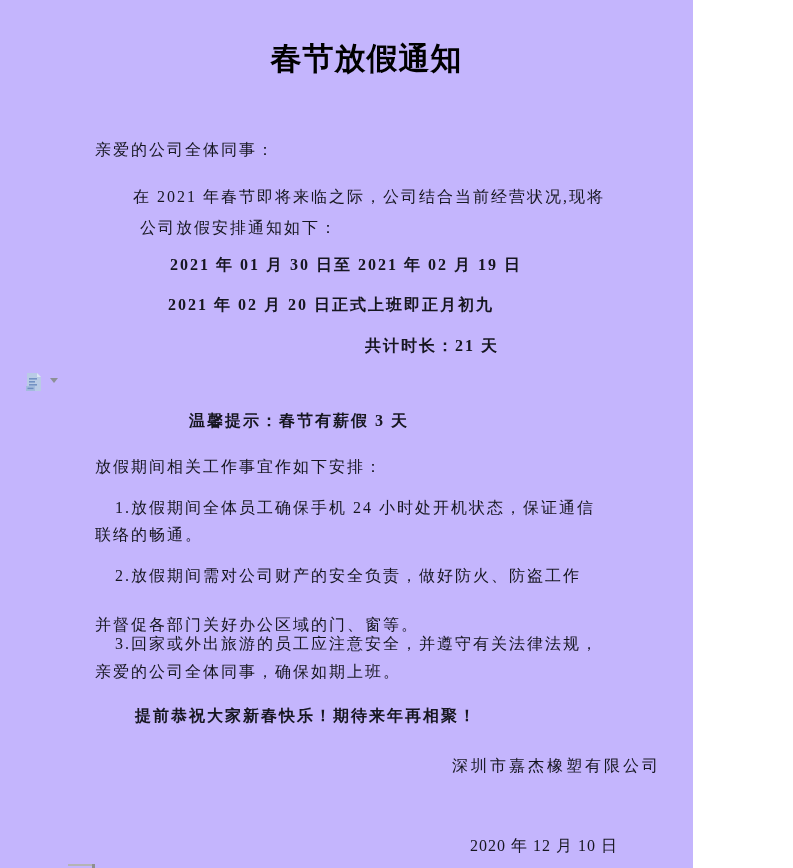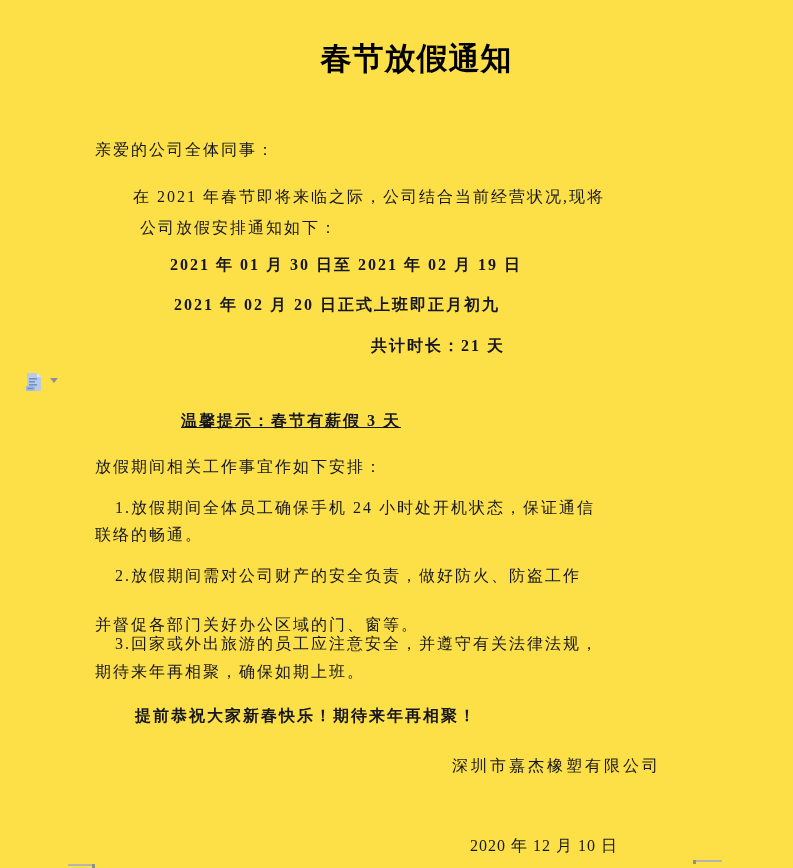--- a/index.html
+++ b/index.html
@@ -1,19 +1,19 @@
 <!DOCTYPE html>
 <html><head>
 <meta charset="utf-8">
 <style>
   html,body{margin:0;padding:0;background:#ffffff;}
   .page{
     position:relative;
-    width:793px;height:868px;
-    background:#fde047;
+    width:693px;height:868px;
+    background:#c4b5fd;
     font-family:"Liberation Serif","DejaVu Serif",serif;
     color:#161620;
     overflow:hidden;
   }
   .line{
     position:absolute;
     font-size:16px;
     line-height:28px;
     letter-spacing:2px;
     white-space:nowrap;
@@ -28,23 +28,23 @@
     font-weight:700;
     font-size:31px;
     line-height:42px;
     letter-spacing:1px;
     color:#000000;
   }
   .l-salutation{top:136px;left:95px;}
   .l-intro1{top:183px;left:133px;}
   .l-intro2{top:214px;left:95px;margin-left:45px;}
   .l-range{top:251px;left:170px;}
-  .l-return{top:291px;left:174px;text-align:right;}
-  .l-duration{top:332px;left:365px;margin-left:6px;}
-  .l-tip{top:407px;left:181px;text-decoration:underline;}
+  .l-return{top:291px;left:168px;text-align:right;}
+  .l-duration{top:332px;left:365px;}
+  .l-tip{top:407px;left:189px;}
   .l-arrange{top:453px;left:95px;}
   .l-i1a{top:494px;left:115px;text-align:center;}
   .l-i1b{top:521px;left:95px;}
   .l-i2a{top:562px;left:115px;}
   .l-i2b{top:611px;left:95px;}
   .l-i3a{top:630px;left:115px;}
   .l-i3b{top:658px;left:95px;}
   .l-closing{top:702px;left:135px;}
   .l-company{top:752px;left:452px;letter-spacing:3px;}
   .l-date{top:832px;left:470px;letter-spacing:1px;}
@@ -106,21 +106,21 @@
 
   <div class="line l-arrange">放假期间相关工作事宜作如下安排：</div>
 
   <div class="line l-i1a">1.放假期间全体员工确保手机 24 小时处开机状态，保证通信</div>
   <div class="line l-i1b">联络的畅通。</div>
 
   <div class="line l-i2a">2.放假期间需对公司财产的安全负责，做好防火、防盗工作</div>
   <div class="line l-i2b">并督促各部门关好办公区域的门、窗等。</div>
 
   <div class="line l-i3a">3.回家或外出旅游的员工应注意安全，并遵守有关法律法规，</div>
-  <div class="line l-i3b">期待来年再相聚，确保如期上班。</div>
+  <div class="line l-i3b">亲爱的公司全体同事，确保如期上班。</div>
 
   <div class="line bold l-closing">提前恭祝大家新春快乐！期待来年再相聚！</div>
 
   <div class="line l-company">深圳市嘉杰橡塑有限公司</div>
   <div class="line l-date">2020 年 12 月 10 日</div>
 
   <div class="crop-mark h mark-left-h"></div>
   <div class="crop-mark tick mark-left-tick"></div>
   <div class="crop-mark h mark-right-h"></div>
   <div class="crop-mark tick mark-right-tick"></div>

